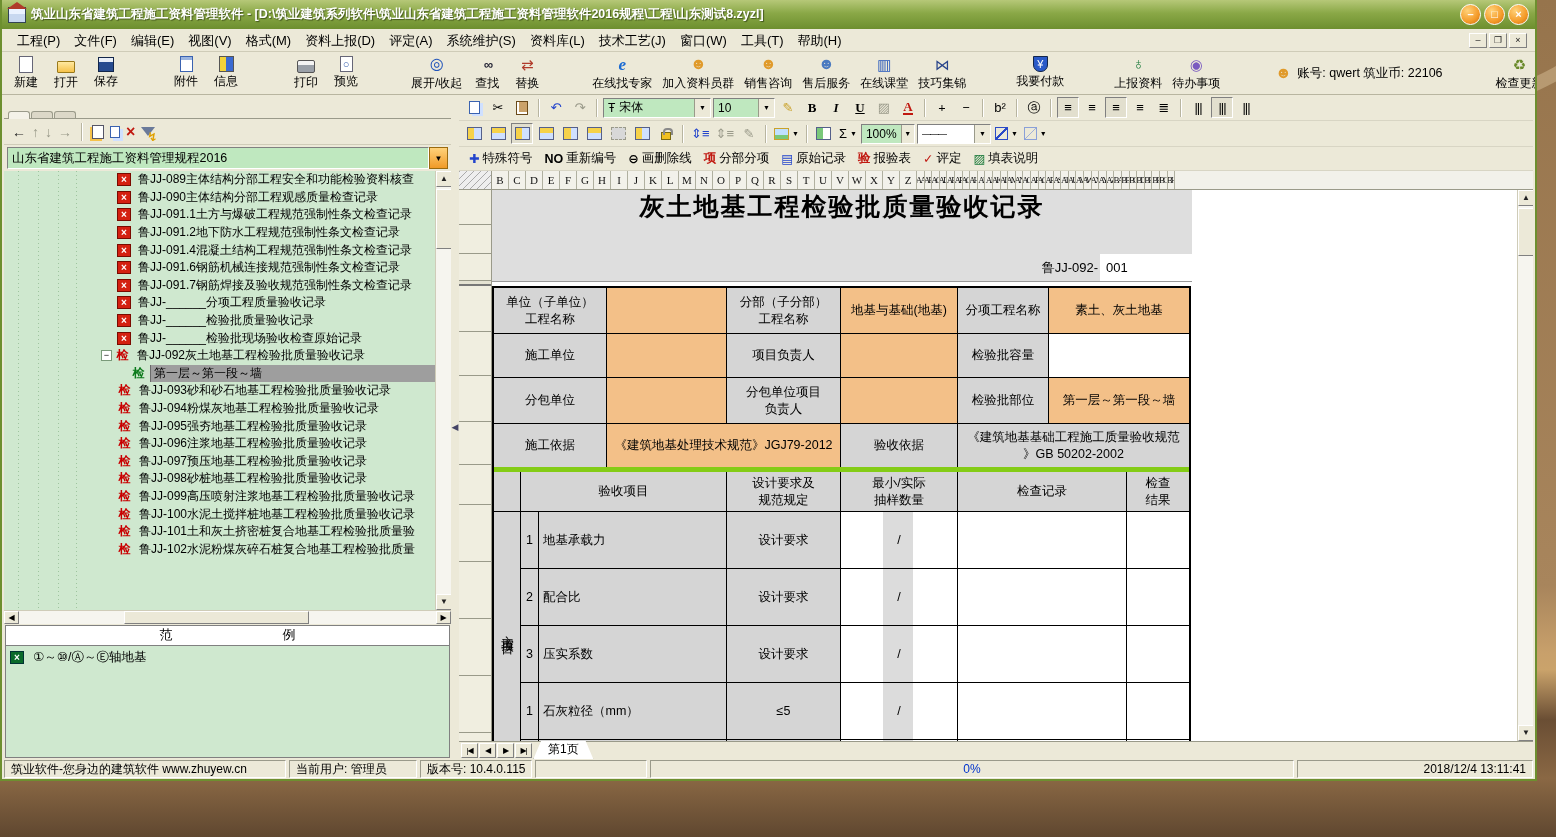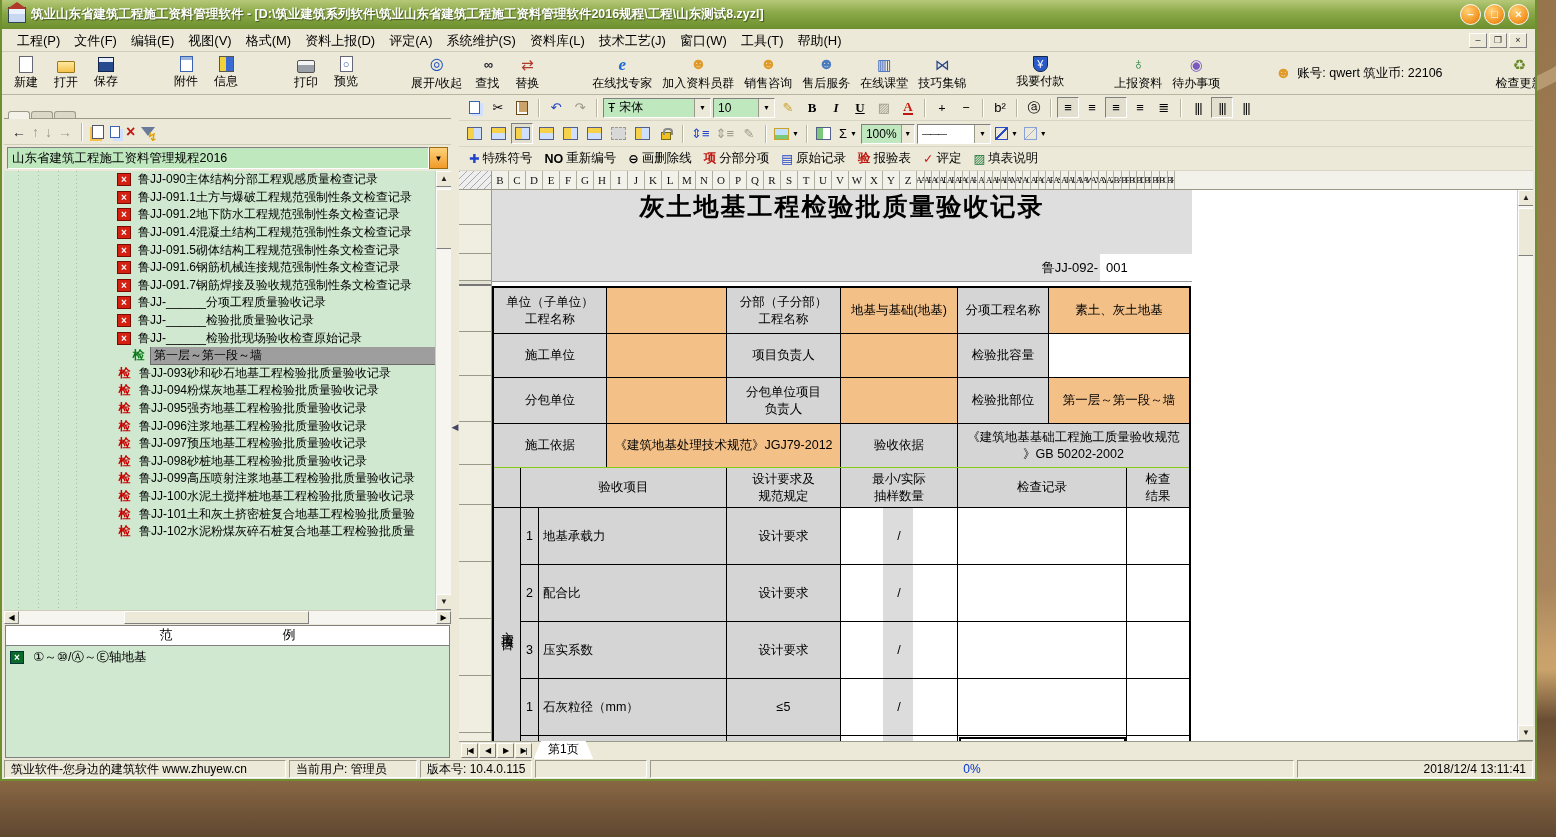--- a/index.html
+++ b/index.html
@@ -138,21 +138,21 @@
   .gcell.h5{border-bottom:2px solid #777;background:#e4e2d2}
   .doccol{width:700px;flex:none}
   .titleband{height:64px;background:#dedede;display:flex;align-items:flex-start;justify-content:center}
   .doctitle{font-size:25px;font-weight:bold;color:#000;letter-spacing:2px}
   .numband{height:27px;background:#dedede;display:flex;align-items:center;justify-content:flex-end;font-size:13px}
   .numband .pfx{padding-right:2px}
   .numband .nbox{width:92px;height:100%;background:#fff;display:flex;align-items:center;padding-left:6px}
   .gapband{height:5px;background:#fff;border-top:1px solid #999}
   .doctable{border:2px solid #000;width:699px}
   .infogrid{display:grid;grid-template-columns:113px 120px 114px 117px 91px 140px;grid-template-rows:46px 44px 46px 43px}
-  .checkgrid{display:grid;grid-template-columns:27px 18px 188px 114px 117px 169px 62px;grid-template-rows:40px 57px 57px 57px 57px 10px;border-top:1px solid #84cc16}
+  .checkgrid{display:grid;grid-template-columns:27px 18px 188px 114px 117px 169px 62px;grid-template-rows:40px 57px 57px 57px 57px 10px;border-top:5px solid #84cc16}
   .cell{border-right:1px solid #000;border-bottom:1px solid #000;display:flex;align-items:center;justify-content:center;font-size:12.5px;text-align:center;white-space:pre-line;overflow:hidden;padding:1px 2px;color:#000}
   .infogrid .cell:nth-child(6n), .lastcol{border-right:none}
   .g{background:#d5d5d5}.o{background:#f3c088}.w{background:#fff}
   .left{justify-content:flex-start;text-align:center;padding-left:4px}
   .smp{background:linear-gradient(90deg,#fff 0 36%,#dcdcdc 36% 62%,#fff 62%)}
   .vertcell{writing-mode:vertical-rl;text-orientation:upright;letter-spacing:3px;justify-content:center}
   .selcell{outline:2px solid #000;outline-offset:-3px}
   .norbtm{border-bottom:none}
   
   .pagebar{height:18px;background:#ece9d8;border-top:1px solid #9a9a8a;display:flex;align-items:center;gap:1px;padding-left:2px}
@@ -391,20 +391,25 @@
       <span class="ic-del">×</span>
       <span class="ic-filter"></span>
     </div>
     <div class="lcombo">
       <span class="cfield">山东省建筑工程施工资料管理规程2016</span>
       <span class="cbtn">▼</span>
     </div>
     <div class="tree">
       <div>
 
+      <div class="titem d4">
+
+          <span class="tico redx"></span>
+          <span class="tlabel">鲁JJ-089主体结构分部工程安全和功能检验资料核查</span>
+        </div>
           <div class="titem d4">
 
           <span class="tico redx"></span>
           <span class="tlabel">鲁JJ-090主体结构分部工程观感质量检查记录</span>
         </div>
           <div class="titem d4">
 
           <span class="tico redx"></span>
           <span class="tlabel">鲁JJ-091.1土方与爆破工程规范强制性条文检查记录</span>
         </div>
@@ -414,25 +419,20 @@
           <span class="tlabel">鲁JJ-091.2地下防水工程规范强制性条文检查记录</span>
         </div>
           <div class="titem d4">
 
           <span class="tico redx"></span>
           <span class="tlabel">鲁JJ-091.4混凝土结构工程规范强制性条文检查记录</span>
         </div>
           <div class="titem d4">
 
           <span class="tico redx"></span>
-          <span class="tlabel">鲁JJ-091.5砌体结构工程规范强制性条文检查记录</span>
-        </div>
-          <div class="titem d4">
-
-          <span class="tico redx"></span>
           <span class="tlabel">鲁JJ-091.6钢筋机械连接规范强制性条文检查记录</span>
         </div>
           <div class="titem d4">
 
           <span class="tico redx"></span>
           <span class="tlabel">鲁JJ-091.7钢筋焊接及验收规范强制性条文检查记录</span>
         </div>
           <div class="titem d4">
 
           <span class="tico redx"></span>
@@ -440,20 +440,25 @@
         </div>
           <div class="titem d4">
 
           <span class="tico redx"></span>
           <span class="tlabel">鲁JJ-______检验批质量验收记录</span>
         </div>
           <div class="titem d4">
 
           <span class="tico redx"></span>
           <span class="tlabel">鲁JJ-______检验批现场验收检查原始记录</span>
+        </div>
+          <div class="titem d4 hx">
+          <span class="exp"></span>
+          <span class="tico jred"></span>
+          <span class="tlabel">鲁JJ-092灰土地基工程检验批质量验收记录</span>
         </div>
           <div class="titem d5 sel">
 
           <span class="tico jgreen"></span>
           <span class="tlabel">第一层～第一段～墙</span>
         </div>
           <div class="titem d4">
 
           <span class="tico jred"></span>
           <span class="tlabel">鲁JJ-093砂和砂石地基工程检验批质量验收记录</span>

